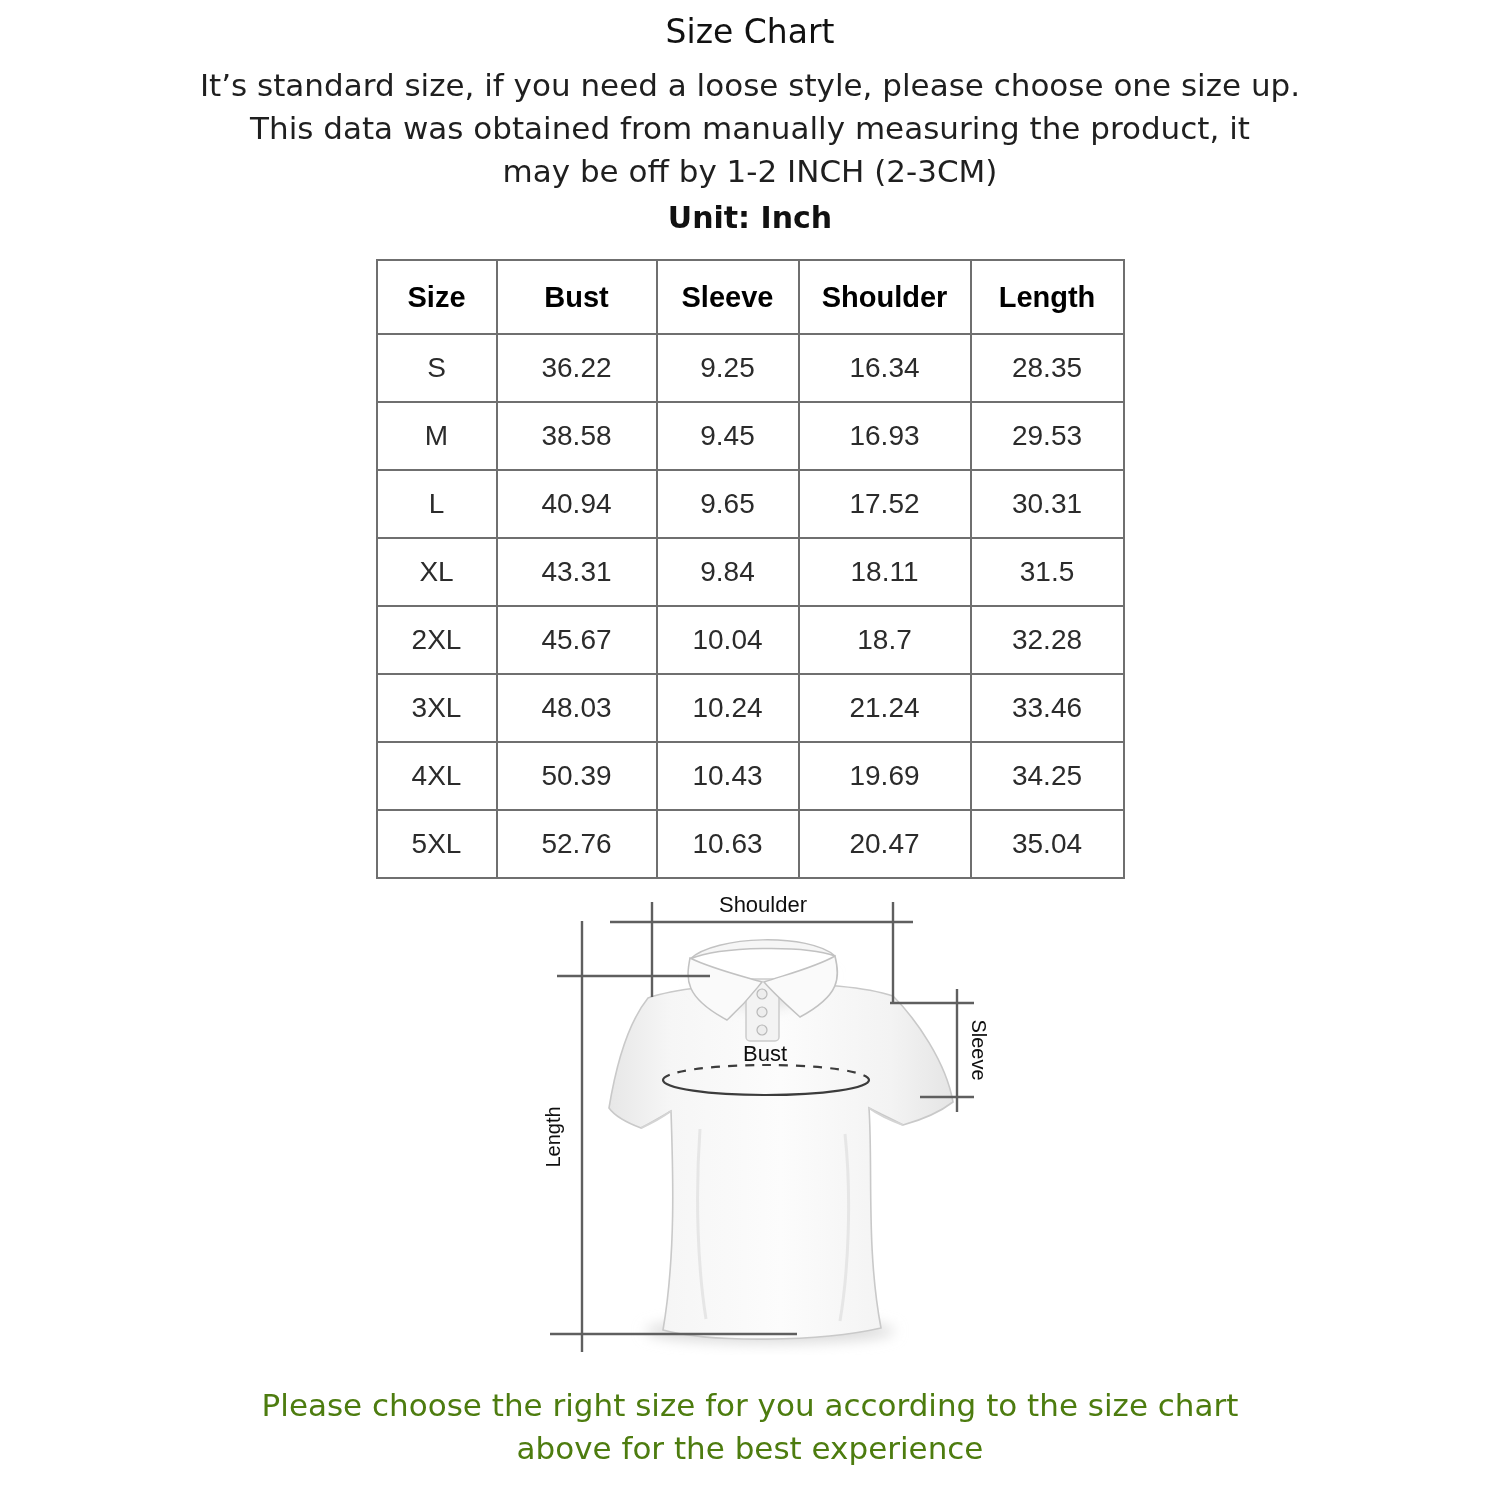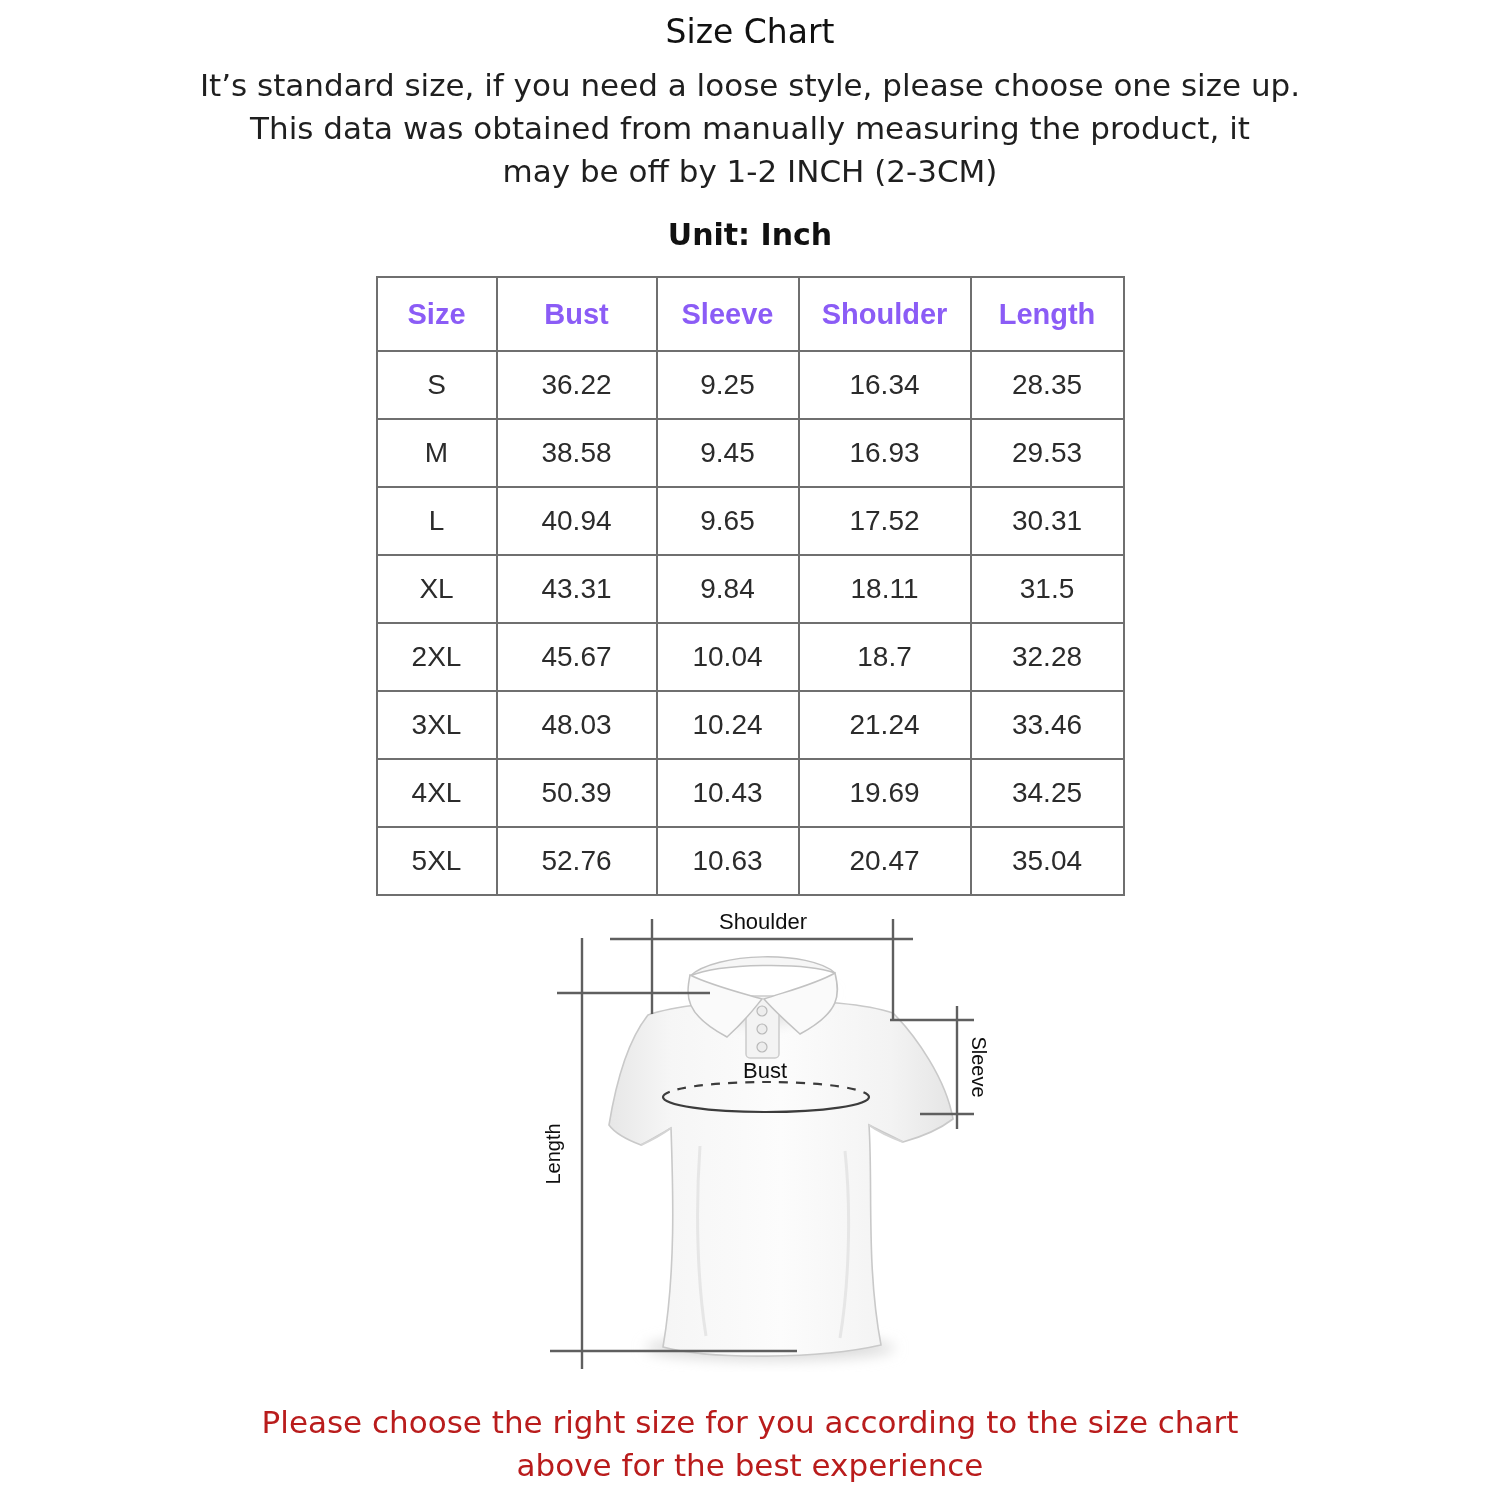--- a/index.html
+++ b/index.html
@@ -10,45 +10,45 @@
   .page{width:1500px;height:1500px;position:relative;}
   .title{
     margin-top:12px;text-align:center;
     font-size:33px;font-weight:400;line-height:40px;color:#111;
   }
   .intro{
     margin-top:12px;text-align:center;
     font-size:31px;line-height:43px;color:#1f1f1f;
   }
   .unit{
-    margin-top:25px;text-align:center;
+    margin-top:8px;text-align:center;
     font-size:30px;font-weight:700;line-height:34px;color:#111;
   }
   table.size-table{
     border-collapse:collapse;margin:24px auto 0;table-layout:fixed;
   }
   table.size-table col.c-size{width:120px;}
   table.size-table col.c-bust{width:160px;}
   table.size-table col.c-sleeve{width:142px;}
   table.size-table col.c-shoulder{width:172px;}
   table.size-table col.c-length{width:153px;}
   table.size-table th,table.size-table td{
     border:2px solid #6f6f6f;text-align:center;vertical-align:middle;
     font-family:"Liberation Sans",sans-serif;
   }
-  table.size-table th{height:70px;font-size:29px;font-weight:700;color:#8b5cf6;}
+  table.size-table th{height:70px;font-size:29px;font-weight:700;color:#000000;}
   table.size-table td{height:64px;font-size:28px;font-weight:400;color:#2b2b2b;}
   .diagram{display:block;margin:0 auto;}
   .mline{stroke:#5f5f5f;stroke-width:2.4;fill:none;}
   .mlabel{font-family:"Liberation Sans",sans-serif;font-size:22px;fill:#0f0f0f;}
   .mlabel-v{font-family:"Liberation Sans",sans-serif;font-size:20px;fill:#0f0f0f;}
   .bustline{stroke:#3c3c3c;stroke-width:2.2;fill:none;}
   .footer{
     margin-top:20px;text-align:center;
-    font-size:31px;line-height:43px;color:#b91c1c;
+    font-size:31px;line-height:43px;color:#4d7c0f;
   }
 </style>
 </head>
 <body>
 
 <div class="page">
 
   <div class="title">Size Chart</div>
 
   <div class="intro">

